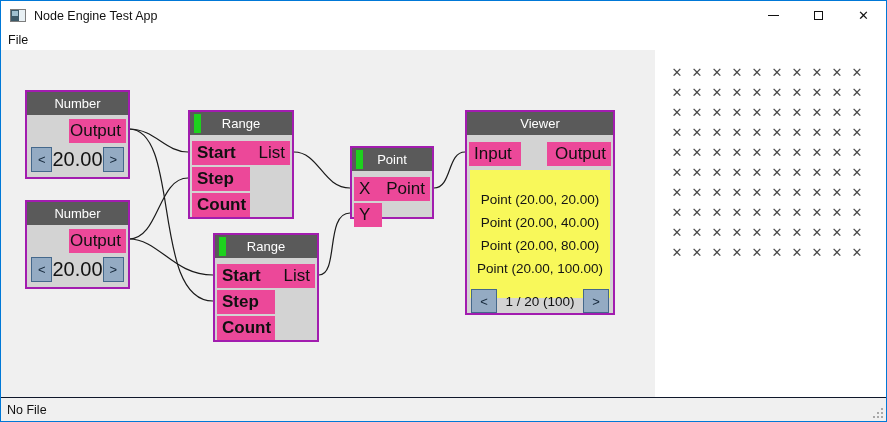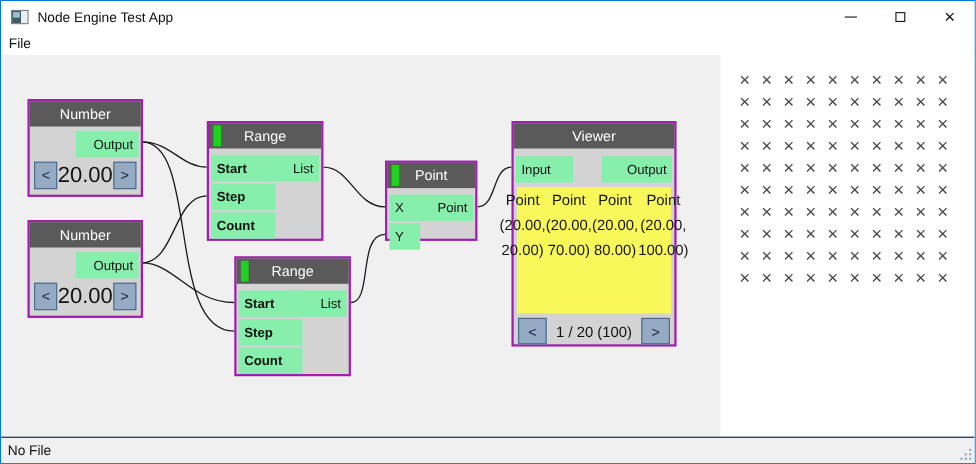--- a/index.html
+++ b/index.html
@@ -29,21 +29,21 @@
   
   .canvas { position:relative; flex:1 1 auto; background:#f0f0f0; overflow:hidden; }
   .wires { position:absolute; left:0; top:0; pointer-events:none; }
   .wires path { fill:none; stroke:#1a1a1a; stroke-width:1.2px; }
 
   
   .node { position:absolute; background:#d3d3d3; border:2px solid #a21caf; }
   .node-title { height:23px; background:#5a5a5a; color:#fff; display:flex;
                 align-items:center; justify-content:center; font-size:13px; position:relative; }
   .run-bar { position:absolute; left:4px; top:2px; width:7px; height:19px; background:#1dd21d; }
-  .port { position:absolute; height:24px; background:#86efac; display:flex; align-items:center; font-size:12px; }
+  .port { position:absolute; height:24px; background:#ec4899; display:flex; align-items:center; font-size:17px; }
   .port.in  { left:2px;  padding-left:5px; }
   .port.out { right:2px; justify-content:flex-end; padding-right:5px; }
   .btn { width:26px; height:25px; background:#94abc3; border:1px solid #44688c; color:#14273a;
          display:flex; align-items:center; justify-content:center; font-size:13px; cursor:default; }
 
   
   .node.number { width:105px; height:89px; }
   .number .port.out { top:27px; width:57px; }
   .spin-row { position:absolute; left:4px; right:4px; bottom:5px; display:flex;
               align-items:center; justify-content:space-between; }
@@ -58,22 +58,22 @@
   
   .node.point { width:84px; height:73px; }
   .point .port.in { width:28px; }
   .point .in-0 { top:29px; } .point .in-1 { top:55px; }
   .point .port.out { top:29px; width:52px; }
 
   
   .node.viewer { width:150px; height:205px; }
   .viewer .port.in  { top:30px; width:52px; }
   .viewer .port.out { top:30px; width:64px; }
-  .viewer-list { position:absolute; left:3px; right:3px; top:58px; height:115px; background:#f8f85a;
-                 display:flex; flex-direction:row; justify-content:center; }
+  .viewer-list { position:absolute; left:3px; right:3px; top:58px; height:128px; background:#f8f85a;
+                 display:flex; flex-direction:column; justify-content:center; }
   .viewer-list div { text-align:center; line-height:23px; font-size:13.5px; color:#141414; }
   .pager { position:absolute; left:4px; right:4px; top:177px; display:flex;
            align-items:center; justify-content:space-between; }
   .pager .btn { height:24px; }
   .pager-label { font-size:13.5px; }
 
   
   .render-panel { position:absolute; left:654px; top:0; right:0; bottom:0; background:#fff; }
   .marker-grid { position:absolute; left:12px; top:12px; display:grid;
                  grid-template-columns:repeat(10,20px); grid-auto-rows:20px; }
@@ -176,21 +176,21 @@
       <div class="port in in-1">Y</div>
       <div class="port out">Point</div>
     </div>
 
     <div class="node viewer" style="left:464px; top:60px;">
       <div class="node-title">Viewer</div>
       <div class="port in">Input</div>
       <div class="port out">Output</div>
       <div class="viewer-list">
           <div>Point (20.00, 20.00)</div>
-          <div>Point (20.00, 70.00)</div>
+          <div>Point (20.00, 40.00)</div>
           <div>Point (20.00, 80.00)</div>
           <div>Point (20.00, 100.00)</div>
         </div>
       <div class="pager">
         <div class="btn">&lt;</div>
         <div class="pager-label">1 / 20 (100)</div>
         <div class="btn">&gt;</div>
       </div>
     </div>
 

